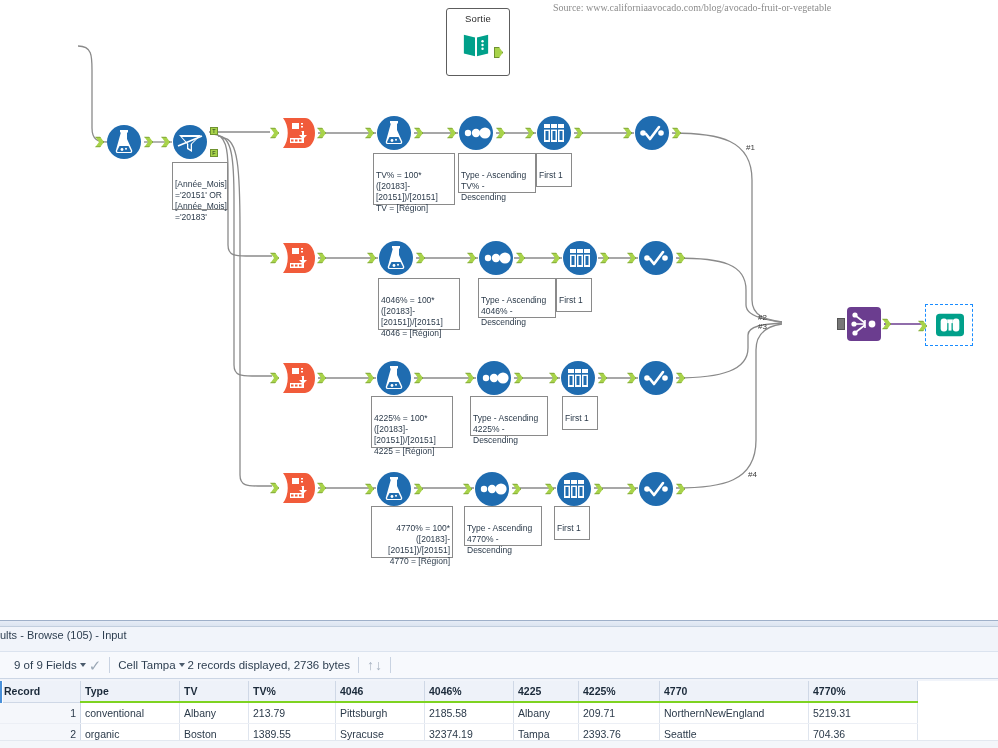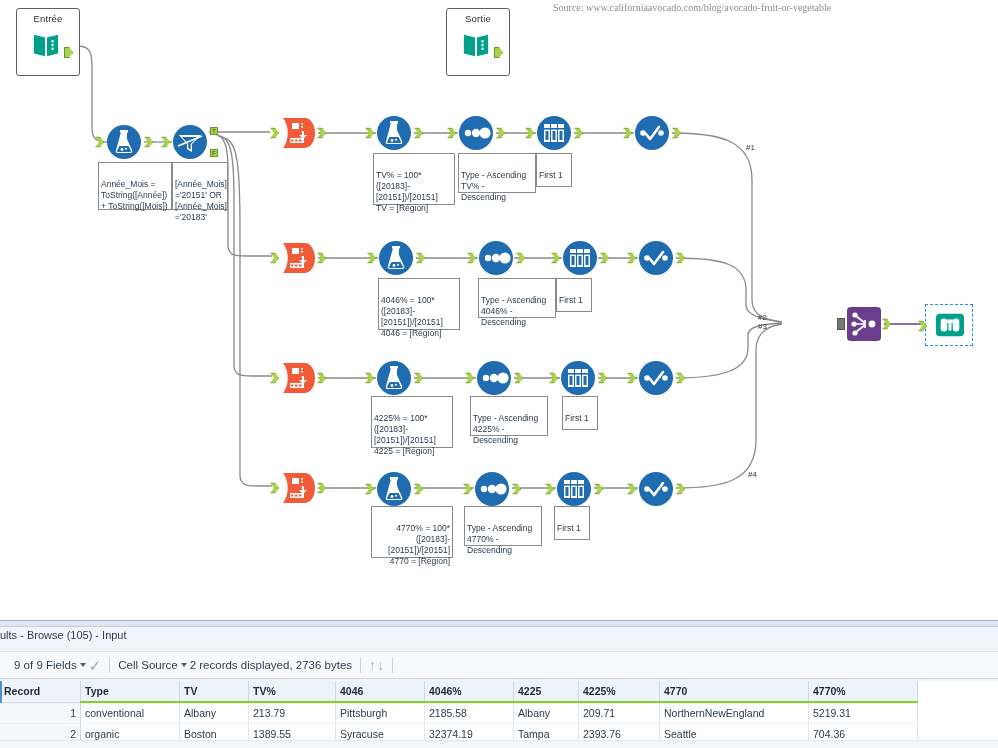--- a/index.html
+++ b/index.html
@@ -263,34 +263,20 @@
       <path d="M318,488 L376,488"></path>
       <path d="M414,488 L474,488"></path>
       <path d="M512,488 L556,488"></path>
       <path d="M594,488 L638,488"></path>
       <path d="M676,488 C722,488 756,482 756,440 L756,350 C756,332 768,326 782,324"></path>
     </g>
 
     <path d="M884,324 L924,324" fill="none" stroke="#6b3d8f" stroke-width="1.6"></path>
   </svg>
 
-  <div class="tool-container" style="left:16px; top:8px; width:64px; height:68px;">
-    <div class="tc-label">Entrée</div>
-    <div style="position:absolute; left:14px; top:22px; width:30px; height:28px;">
-      <svg viewBox="0 0 32 30" width="30" height="28">
-        <path d="M3,4 L15,7 L15,27 L3,24 Z" fill="#00a08a"></path>
-        <path d="M29,4 L17,7 L17,27 L29,24 Z" fill="#00a08a"></path>
-        <path d="M15,7 L17,7 L17,27 L15,27 Z" fill="#ffffff"></path>
-        <circle cx="23" cy="11" r="1.3" fill="#ffffff"></circle>
-        <circle cx="23" cy="15" r="1.3" fill="#ffffff"></circle>
-        <circle cx="23" cy="19" r="1.3" fill="#ffffff"></circle>
-      </svg>
-      <div class="anchor out plain" style="right:-12px; top:16px; transform:none;"></div>
-    </div>
-  </div>
 
   <div class="tool-container" style="left:446px; top:8px; width:64px; height:68px;">
     <div class="tc-label">Sortie</div>
     <div style="position:absolute; left:14px; top:22px; width:30px; height:28px;">
       <svg viewBox="0 0 32 30" width="30" height="28">
         <path d="M3,4 L15,7 L15,27 L3,24 Z" fill="#00a08a"></path>
         <path d="M29,4 L17,7 L17,27 L29,24 Z" fill="#00a08a"></path>
         <path d="M15,7 L17,7 L17,27 L15,27 Z" fill="#ffffff"></path>
         <circle cx="23" cy="11" r="1.3" fill="#ffffff"></circle>
         <circle cx="23" cy="15" r="1.3" fill="#ffffff"></circle>
@@ -307,23 +293,20 @@
       <circle cx="18" cy="18" r="17" fill="#1f6cb0"></circle>
       <path d="M15,8 L21,8 L21,15 L26,26 A2,2 0 0 1 24,29 L12,29 A2,2 0 0 1 10,26 Z" fill="#ffffff"></path>
       <path d="M13.5,22 L22.5,22 L25,27 A1,1 0 0 1 24,28 L12,28 A1,1 0 0 1 11,27 Z" fill="#1f6cb0"></path>
       <circle cx="16" cy="25.5" r="1.4" fill="#ffffff"></circle>
       <circle cx="20" cy="24.8" r="1" fill="#ffffff"></circle>
       <rect x="14" y="6" width="8" height="2.5" fill="#ffffff"></rect>
     </svg>
     <div class="anchor in"></div>
     <div class="anchor out"></div>
   </div>
-  <div class="annot" style="left:98px; top:162px; width:74px; height:48px;">Année_Mois =
-ToString([Année])
-+ ToString([Mois])</div>
 
   <div class="node" style="left:172px; top:124px;">
     <svg viewBox="0 0 36 36" width="36" height="36">
       <circle cx="18" cy="18" r="17" fill="#1f6cb0"></circle>
       <path d="M7,11 L29,11 L20,20 L20,28 L15,25 L15,20 Z" fill="#ffffff"></path>
       <path d="M10,13 L26,13 L18.7,20 L18.7,25.5 L16.3,24 L16.3,20 Z" fill="#1f6cb0"></path>
       <path d="M6,22 L30,12" stroke="#ffffff" stroke-width="1.6" fill="none"></path>
     </svg>
     <div class="anchor in"></div>
     <div class="anchor-sm" style="right:-10px; top:3px;">T</div>
@@ -666,21 +649,21 @@
 <div id="results">
   <div id="results-splitter"></div>
 
   <div id="results-title">ults - Browse (105) - Input</div>
 
   <div id="results-toolbar">
     <span class="tb-text">9 of 9 Fields</span>
     <span class="tb-caret"></span>
     <span class="tb-check">✓</span>
     <span class="tb-sep"></span>
-    <span class="tb-text">Cell Source</span>
+    <span class="tb-text">Cell Tampa</span>
     <span class="tb-caret"></span>
     <span class="tb-text">2 records displayed, 2736 bytes</span>
     <span class="tb-sep"></span>
     <span class="tb-arrow">↑</span>
     <span class="tb-arrow">↓</span>
     <span class="tb-sep"></span>
   </div>
 
   <div id="results-right-blank"></div>
   <div id="grid-wrap">

